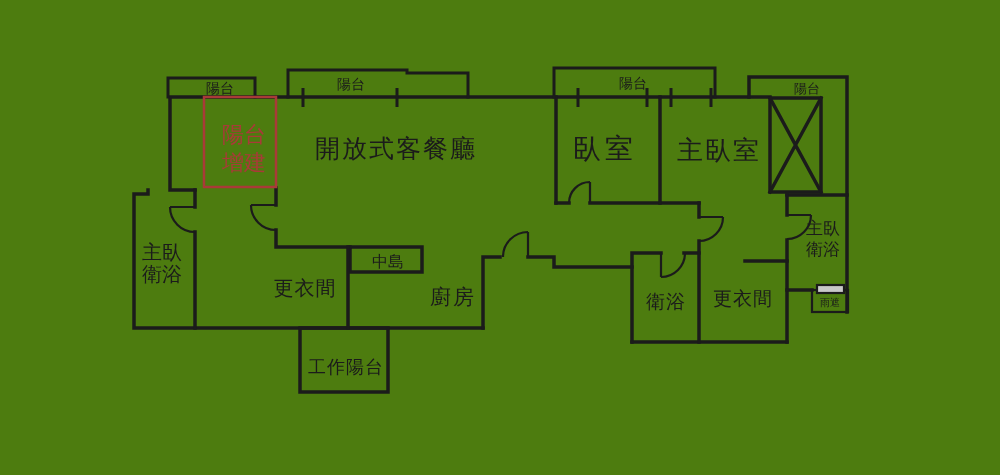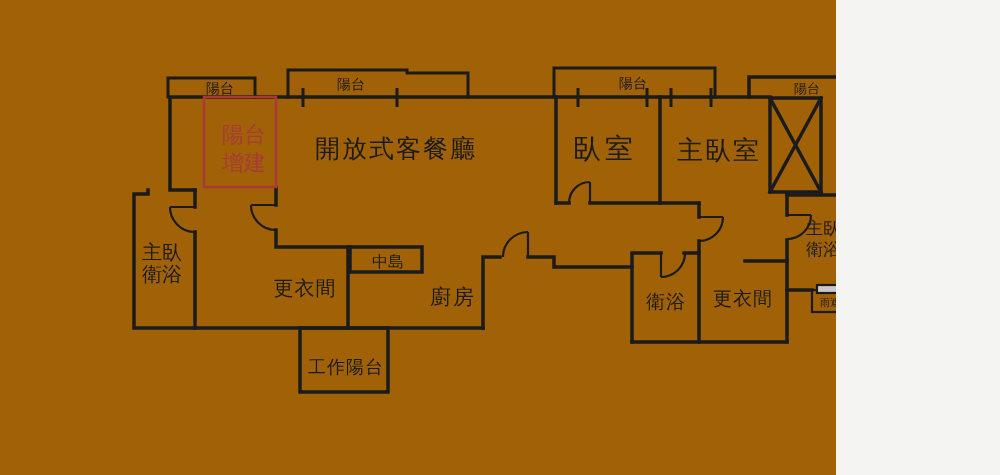--- a/index.html
+++ b/index.html
@@ -1,17 +1,17 @@
 <!DOCTYPE html>
 <html><head>
 <meta charset="utf-8">
 <style>
   html,body{margin:0;padding:0;background:#f4f4f2;}
   .stage{
-    position:relative;width:836px;height:475px;background:#a16207;
+    position:relative;width:1000px;height:475px;background:#4d7c0f;
     overflow:hidden;font-family:"DejaVu Sans",sans-serif;
   }
   svg{position:absolute;left:0;top:0;}
   .wall{stroke:#1b1b1b;stroke-width:3.5;fill:none;stroke-linecap:square;stroke-linejoin:miter;}
   .wall-thin{stroke:#1b1b1b;stroke-width:3;fill:none;stroke-linecap:square;}
   .door{stroke:#1b1b1b;stroke-width:2.2;fill:none;stroke-linecap:butt;}
   .tick{stroke:#1b1b1b;stroke-width:3;}
   .addition{stroke:#a93a38;stroke-width:2.5;fill:none;}
   .winbar{fill:#c9c9c9;stroke:#1b1b1b;stroke-width:2.2;}
   .lbl{fill:#1b1b1b;text-anchor:middle;font-family:"DejaVu Sans",sans-serif;}

